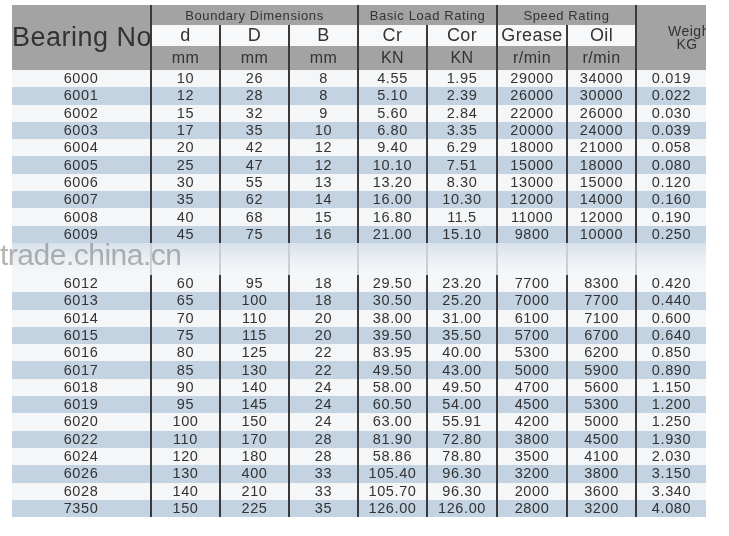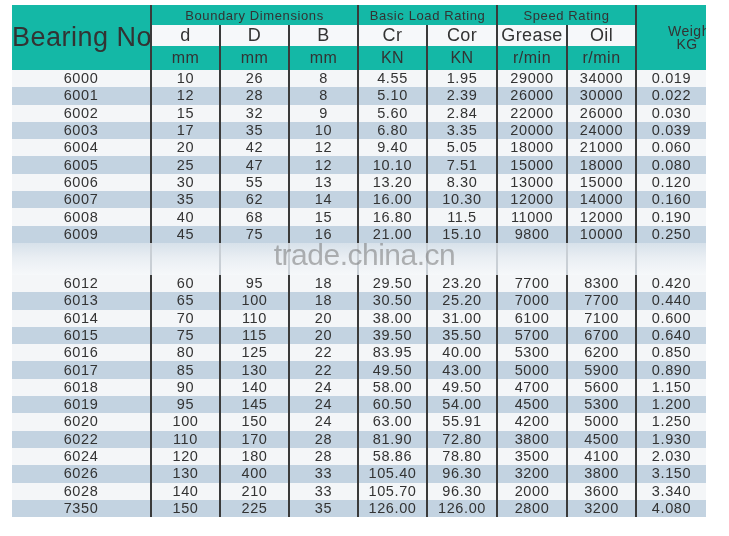--- a/index.html
+++ b/index.html
@@ -37,21 +37,21 @@
     col.c-weight { width: 70px; }
 
     th, td {
       padding: 0;
       text-align: center;
       white-space: nowrap;
       overflow: hidden;
     }
     
     .hdr th {
-      background: #14b8a6;
+      background: #a3a3a3;
       color: #333;
       font-weight: normal;
     }
     .hdr-top th.group {
       height: 20px;
       font-size: 13px;
       letter-spacing: 0.6px;
       border-left: 2px solid #3a3a3a;
     }
     .hdr-top th.bearing {
@@ -96,21 +96,21 @@
       height: 32px;
       background: linear-gradient(#d7e1ea 0%, #e9eef3 45%, #f6f8fa 100%);
       border-left-color: #c9cfd5 !important;
     }
 
     .watermark {
       position: absolute;
       left: 0;
       width: 729px;
       top: 238px;
-      text-align: center;
+      text-align: left;
       font-size: 30px;
       color: rgba(120,120,120,0.55);
       letter-spacing: -0.5px;
       pointer-events: none;
     }
   </style>
 </head>
 <body>
 
 <div class="table-wrap">
@@ -200,24 +200,24 @@
           <td>20000</td>
           <td>24000</td>
           <td>0.039</td>
         </tr>
         <tr class="odd">
           <td>6004</td>
           <td>20</td>
           <td>42</td>
           <td>12</td>
           <td>9.40</td>
-          <td>5.05</td>
+          <td>6.29</td>
           <td>18000</td>
           <td>21000</td>
-          <td>0.060</td>
+          <td>0.058</td>
         </tr>
         <tr class="even">
           <td>6005</td>
           <td>25</td>
           <td>47</td>
           <td>12</td>
           <td>10.10</td>
           <td>7.51</td>
           <td>15000</td>
           <td>18000</td>

